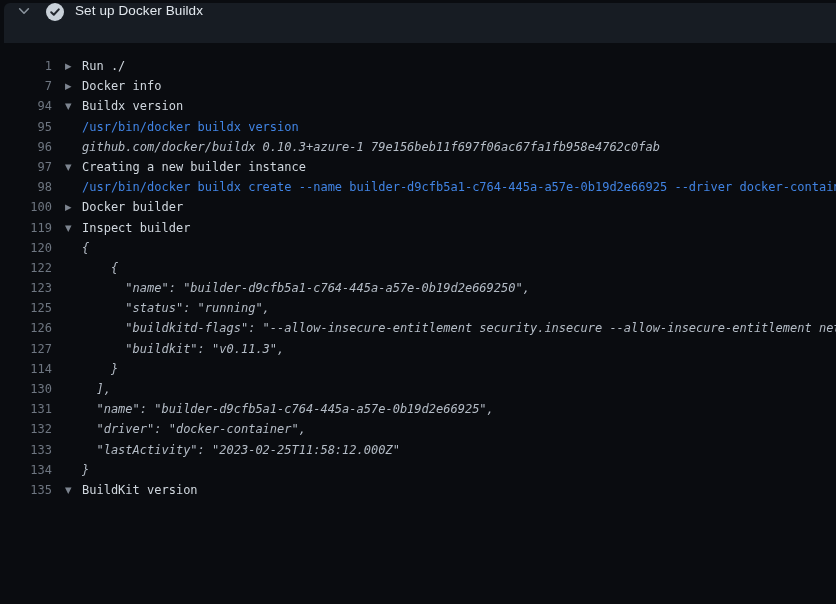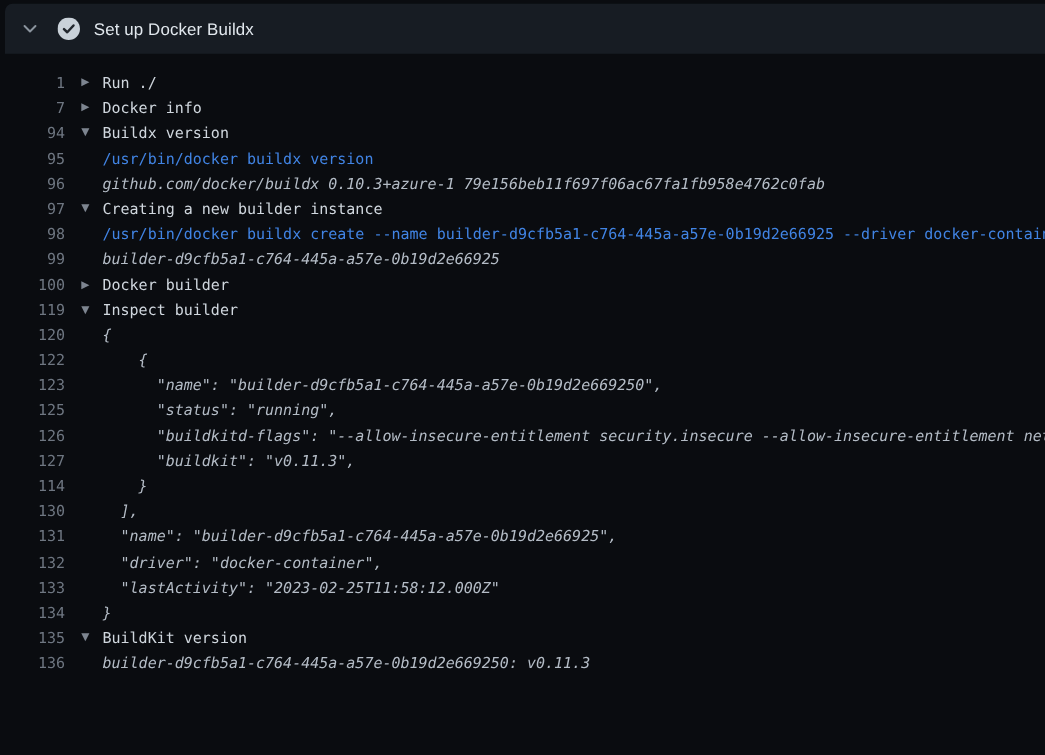--- a/index.html
+++ b/index.html
@@ -19,21 +19,21 @@
   body{
     background:var(--log-bg);
     font-family:"DejaVu Sans Mono","Liberation Mono",monospace;
   }
   .step-header{
     margin:3px 0 0 4px;
     height:40px;
     background:var(--header-bg);
     border-top-left-radius:6px;
     display:flex;
-    align-items:center;
+    align-items:flex-start;
     cursor:pointer;
   }
   .chev-wrap{
     width:16px;height:16px;
     margin-left:12px;
     display:flex;align-items:center;justify-content:center;
     flex:0 0 auto;
   }
   .status-wrap{
     width:18px;height:18px;
@@ -106,33 +106,31 @@
 
   <div class="log-area">
     <div id="log-lines">
         <div class="row type-group-collapsed"><span class="num">1</span><span class="gutter">▶</span><span class="text">Run ./</span></div>
         <div class="row type-group-collapsed"><span class="num">7</span><span class="gutter">▶</span><span class="text">Docker info</span></div>
         <div class="row type-group-expanded"><span class="num">94</span><span class="gutter">▼</span><span class="text">Buildx version</span></div>
         <div class="row type-command"><span class="num">95</span><span class="gutter"></span><span class="text">/usr/bin/docker buildx version</span></div>
         <div class="row type-output"><span class="num">96</span><span class="gutter"></span><span class="text">github.com/docker/buildx 0.10.3+azure-1 79e156beb11f697f06ac67fa1fb958e4762c0fab</span></div>
         <div class="row type-group-expanded"><span class="num">97</span><span class="gutter">▼</span><span class="text">Creating a new builder instance</span></div>
         <div class="row type-command"><span class="num">98</span><span class="gutter"></span><span class="text">/usr/bin/docker buildx create --name builder-d9cfb5a1-c764-445a-a57e-0b19d2e66925 --driver docker-container</span></div>
-        <div class="row type-output"><span class="num">99</span><span class="gutter"></span><span class="text">builder-d9cfb5a1-c764-445a-a57e-0b19d2e66925</span></div>
         <div class="row type-group-collapsed"><span class="num">100</span><span class="gutter">▶</span><span class="text">Docker builder</span></div>
         <div class="row type-group-expanded"><span class="num">119</span><span class="gutter">▼</span><span class="text">Inspect builder</span></div>
         <div class="row type-output"><span class="num">120</span><span class="gutter"></span><span class="text">{</span></div>
         <div class="row type-output"><span class="num">122</span><span class="gutter"></span><span class="text">    {</span></div>
         <div class="row type-output"><span class="num">123</span><span class="gutter"></span><span class="text">      "name": "builder-d9cfb5a1-c764-445a-a57e-0b19d2e669250",</span></div>
         <div class="row type-output"><span class="num">125</span><span class="gutter"></span><span class="text">      "status": "running",</span></div>
         <div class="row type-output"><span class="num">126</span><span class="gutter"></span><span class="text">      "buildkitd-flags": "--allow-insecure-entitlement security.insecure --allow-insecure-entitlement networ</span></div>
         <div class="row type-output"><span class="num">127</span><span class="gutter"></span><span class="text">      "buildkit": "v0.11.3",</span></div>
         <div class="row type-output"><span class="num">114</span><span class="gutter"></span><span class="text">    }</span></div>
         <div class="row type-output"><span class="num">130</span><span class="gutter"></span><span class="text">  ],</span></div>
         <div class="row type-output"><span class="num">131</span><span class="gutter"></span><span class="text">  "name": "builder-d9cfb5a1-c764-445a-a57e-0b19d2e66925",</span></div>
         <div class="row type-output"><span class="num">132</span><span class="gutter"></span><span class="text">  "driver": "docker-container",</span></div>
         <div class="row type-output"><span class="num">133</span><span class="gutter"></span><span class="text">  "lastActivity": "2023-02-25T11:58:12.000Z"</span></div>
         <div class="row type-output"><span class="num">134</span><span class="gutter"></span><span class="text">}</span></div>
         <div class="row type-group-expanded"><span class="num">135</span><span class="gutter">▼</span><span class="text">BuildKit version</span></div>
-        <div class="row type-output"><span class="num">136</span><span class="gutter"></span><span class="text">builder-d9cfb5a1-c764-445a-a57e-0b19d2e669250: v0.11.3</span></div>
       </div>
   </div>
 
 </div>
 
 </body></html>

